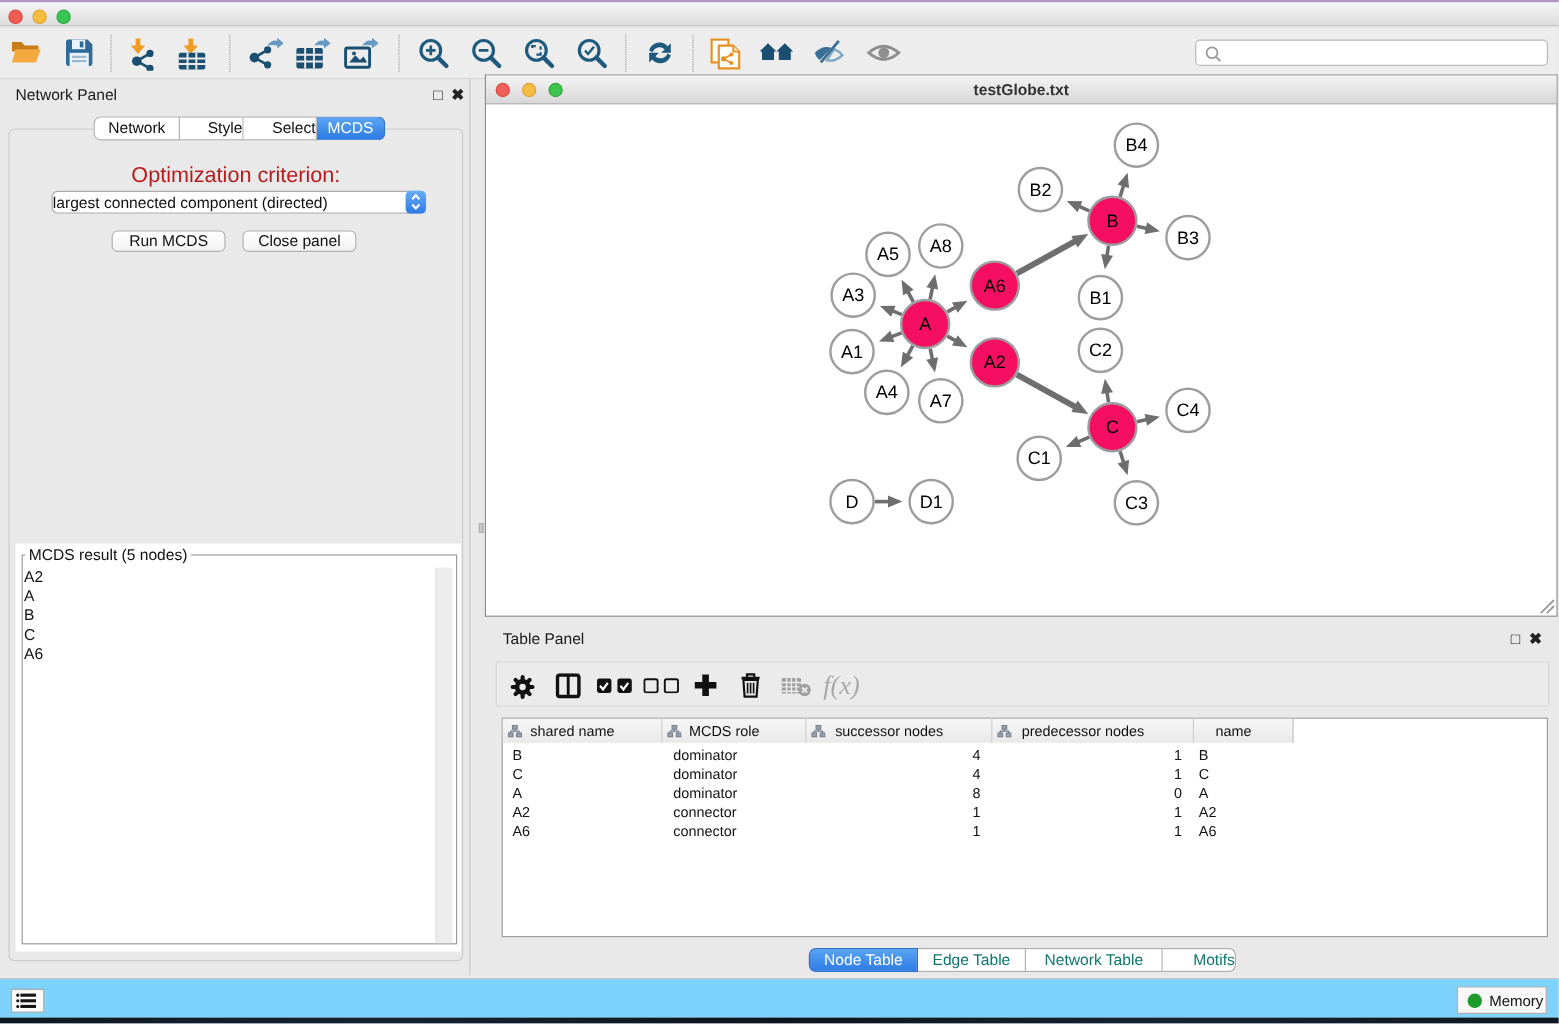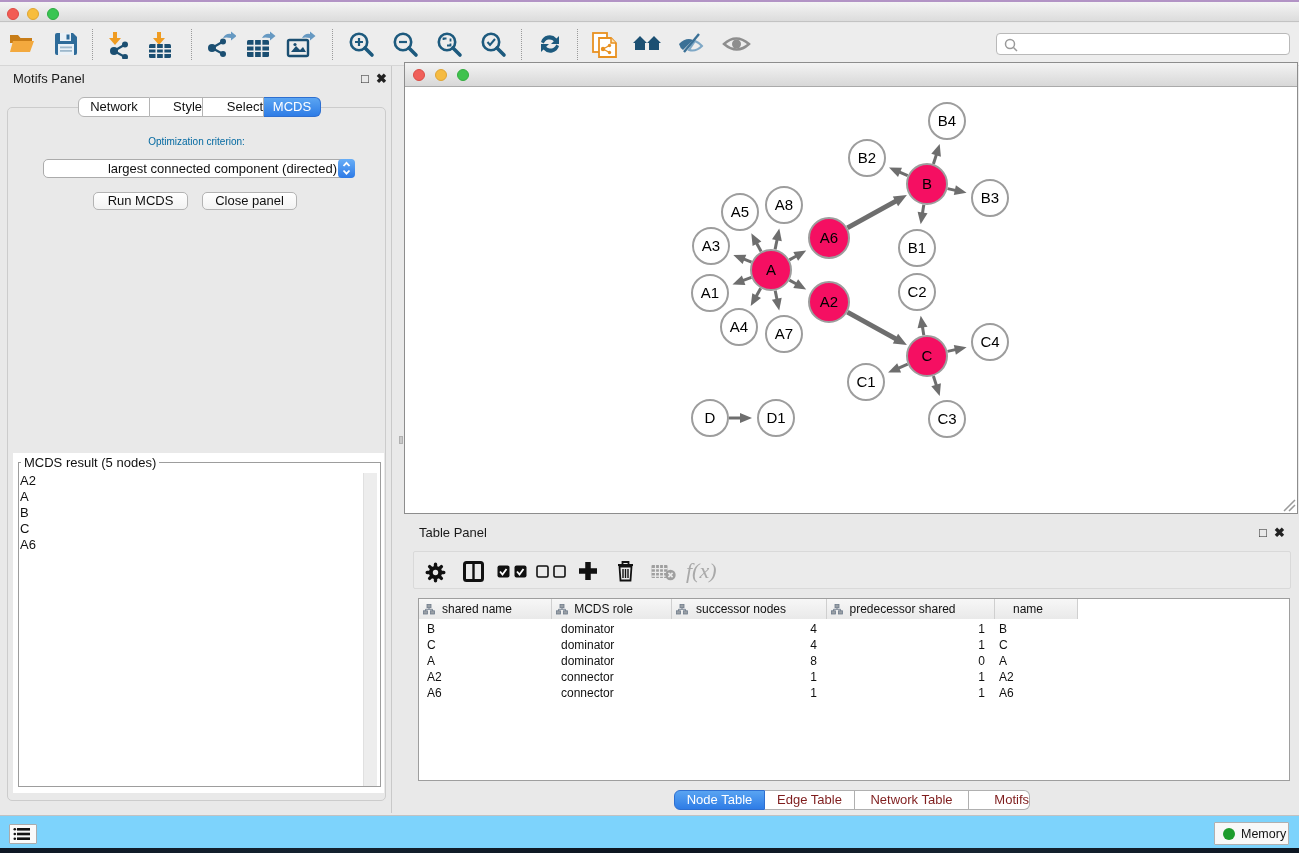--- a/index.html
+++ b/index.html
@@ -16,23 +16,23 @@
 .ticon { position:absolute; top:8px; }
 #searchbox { position:absolute; left:996px; top:10px; width:294px; height:22px; background:#fff; border:1px solid #b9b9b9; border-radius:4px; }
 
 #cp-border { left:391px; top:66px; width:1px; height:747px; background:#c9c9c9; }
 #cp-title { left:13px; top:71px; font-size:13px; color:#1a1a1a; }
 .winbtns { font-size:13px; color:#222; }
 #cp-tabs { left:78px; top:97px; height:20px; }
 .tab { position:absolute; top:0; height:20px; background:#fff; border:1px solid #b4b4b4; font-size:13px; color:#111; text-align:center; line-height:18px; }
 .tab.sel { background:linear-gradient(#5ba5f2,#2e7ce6); color:#fff; border-color:#2e6fd0; }
 #cp-panel { left:7px; top:107px; width:379px; height:694px; background:#e9e9e9; border:1px solid #cccccc; border-radius:5px; }
-#opt-label { left:0px; top:136px; width:393px; text-align:center; font-size:10px; color:#0369a1; }
+#opt-label { left:0px; top:136px; width:393px; text-align:center; font-size:18px; color:#b91c1c; }
 #dropdown { left:43px; top:159px; width:312px; height:19px; background:#fff; border:1px solid #ababab; border-radius:5px; }
-#dropdown .txt { position:absolute; left:0; right:17px; top:1px; text-align:right; font-size:13px; color:#111; }
+#dropdown .txt { position:absolute; left:0; right:17px; top:1px; text-align:left; font-size:13px; color:#111; }
 #dropdown .step { position:absolute; right:-1px; top:-1px; width:17px; height:19px; border-radius:4px; background:linear-gradient(#68aef7,#2d7ae6); }
 .btn { position:absolute; top:192px; height:18px; background:linear-gradient(#ffffff,#f2f2f2); border:1px solid #b3b3b3; border-radius:5px; font-size:13px; color:#111; text-align:center; line-height:16px; }
 #mcds-box { left:13px; top:453px; width:371px; height:340px; background:#fff; }
 #mcds-field { position:absolute; left:5px; top:9px; width:363px; height:325px; border:1px solid #9d9d9d; }
 #mcds-legend { position:absolute; left:8px; top:2px; background:#fff; padding:0 3px; font-size:13px; color:#111; }
 #mcds-list { position:absolute; left:7px; top:20px; font-size:13px; color:#111; line-height:16px; }
 #mcds-scroll { position:absolute; right:7px; top:20px; width:14px; height:313px; background:#ededed; border-left:1px solid #e0e0e0; }
 #cp-grip { left:399px; top:436px; width:4px; height:8px; background:#c9c9c9; border:1px solid #b0b0b0; }
 
 #nw { left:404px; top:62px; width:894px; height:452px; background:#fff; border:1px solid #8d8d8d; }
@@ -42,21 +42,21 @@
 #tp-title { left:419px; top:525px; font-size:13px; color:#1a1a1a; }
 #tp-toolbar { left:413px; top:551px; width:878px; height:38px; background:#ebebeb; border:1px solid #d9d9d9; border-radius:2px; }
 #tbl { left:418px; top:598px; width:872px; height:183px; background:#fff; border:1px solid #9e9e9e; }
 #tbl-head { position:absolute; left:0; top:0; width:659px; height:20px; background:linear-gradient(#f7f7f7,#e9e9e9); border-right:1px solid #cfcfcf; }
 .hcell { position:absolute; top:0; height:20px; border-right:1px solid #cfcfcf; font-size:12px; color:#111; }
 .hcell span { position:absolute; left:0; right:16px; top:3px; text-align:center; }
 .hicon { position:absolute; left:4px; top:5px; }
 .cell { position:absolute; font-size:12px; color:#111; height:16px; line-height:16px; }
 .num { text-align:right; }
 #btabs { left:674px; top:790px; height:20px; }
-.btab { position:absolute; top:0; height:20px; background:#fff; border:1px solid #b0b0b0; font-size:13px; color:#7f1d1d; text-align:center; line-height:18px; }
+.btab { position:absolute; top:0; height:20px; background:#fff; border:1px solid #b0b0b0; font-size:13px; color:#0f766e; text-align:center; line-height:18px; }
 .btab.sel { background:linear-gradient(#59a4f2,#2e7ce6); color:#fff; border-color:#2e6fd0; }
 
 #statusline { left:0; top:815px; width:1299px; height:1px; background:#c2c2c2; }
 #statusbar { left:0; top:816px; width:1299px; height:32px; background:#7dd3fc; }
 #listbtn { position:absolute; left:9px; top:8px; width:28px; height:20px; background:#fafafa; border:1px solid #ababab; border-radius:1px; }
 #membtn { position:absolute; left:1214px; top:6px; width:75px; height:23px; background:#f8f8f8; border:1px solid #b0b0b0; border-radius:1px; font-size:12.5px; color:#111; }
 #bottomstrip { left:0; top:848px; width:1299px; height:5px; background:linear-gradient(90deg,#0e1724,#14222f 25%,#0c141f 50%,#152330 75%,#0d1622); }
 </style>
 </head>
 <body>
@@ -195,21 +195,21 @@
   </svg>
   <div id="searchbox">
       <svg style="position:absolute;left:6px;top:3px;" width="16" height="16" viewBox="0 0 16 16">
         <circle cx="7" cy="7" r="4.5" fill="none" stroke="#9a9a9a" stroke-width="1.5"></circle>
         <path d="M10.5 10.5 L14 14" stroke="#9a9a9a" stroke-width="1.5"></path>
       </svg>
     </div>
 </div>
 
 <div class="abs" id="cp-border"></div>
-<div class="abs" id="cp-title">Motifs Panel</div>
+<div class="abs" id="cp-title">Network Panel</div>
 <div class="abs winbtns" style="left:361px;top:71px;">□&nbsp;&nbsp;<b>✖</b></div>
 <div class="abs" id="cp-panel"></div>
 <div class="abs" id="cp-tabs">
   <div class="tab" style="left:0;width:72px;border-radius:6px 0 0 6px;">Network</div>
   <div class="tab" style="left:72px;width:53px;border-left:none;text-align:right;">Style</div>
   <div class="tab" style="left:125px;width:61px;border-left:none;text-align:right;">Select</div>
   <div class="tab sel" style="left:186px;width:57px;border-left:none;border-radius:0 6px 6px 0;">MCDS</div>
 </div>
 <div class="abs" id="opt-label">Optimization criterion:</div>
 <div class="abs" id="dropdown">
@@ -227,20 +227,21 @@
   <div id="mcds-list">A2<br>A<br>B<br>C<br>A6</div>
   <div id="mcds-scroll"></div>
 </div>
 <div class="abs" id="cp-grip"></div>
 
 <div class="abs" id="nw">
   <div id="nw-title">
     <div class="tl" style="left:8px;top:6px;background:#f0605a;border:1px solid #db4d46;"></div>
     <div class="tl" style="left:30px;top:6px;background:#f5bb42;border:1px solid #dfa433;"></div>
     <div class="tl" style="left:52px;top:6px;background:#40c24e;border:1px solid #33ad40;"></div>
+    <div class="t">testGlobe.txt</div>
   </div>
   <svg id="graph" style="position:absolute;left:0;top:25px;" width="892" height="425" viewBox="0 0 892 425">
 <g stroke="#6e6e6e" fill="none">
         <line x1="346.4" y1="189.4" x2="337.0" y2="192.9" stroke-width="3"></line>
         <line x1="346.5" y1="174.2" x2="337.8" y2="170.7" stroke-width="3"></line>
         <line x1="355.7" y1="200.3" x2="350.7" y2="209.2" stroke-width="3"></line>
         <line x1="356.1" y1="163.5" x2="351.1" y2="154.2" stroke-width="3"></line>
         <line x1="370.2" y1="202.6" x2="372.2" y2="212.5" stroke-width="3"></line>
         <line x1="370.1" y1="161.4" x2="372.3" y2="150.5" stroke-width="3"></line>
         <line x1="384.4" y1="171.9" x2="392.3" y2="167.5" stroke-width="3"></line>
@@ -420,21 +421,21 @@
     </div>
   <div class="hcell" style="left:408px;width:168px;">
       <svg class="hicon" width="12" height="11" viewBox="0 0 12 11">
         <g fill="#9aa0a6" stroke="#6e7b8a" stroke-width="0.8">
           <rect x="4" y="0.5" width="4" height="3.2"></rect>
           <rect x="0.5" y="6.8" width="4" height="3.2"></rect>
           <rect x="7.5" y="6.8" width="4" height="3.2"></rect>
         </g>
         <path d="M6 3.7 v1.6 M2.5 6.8 v-1.5 h7 v1.5" stroke="#6e7b8a" stroke-width="0.9" fill="none"></path>
       </svg>
-      <span>predecessor shared</span>
+      <span>predecessor nodes</span>
     </div>
   <div class="hcell" style="left:576px;width:83px;border-right:1px solid #cfcfcf;">
       <span>name</span>
     </div>
   <div class="cell" style="left:8px;top:22px;">B</div>
   <div class="cell" style="left:142px;top:22px;">dominator</div>
   <div class="cell num" style="left:253px;top:22px;width:145px;">4</div>
   <div class="cell num" style="left:408px;top:22px;width:158px;">1</div>
   <div class="cell" style="left:580px;top:22px;">B</div>
   <div class="cell" style="left:8px;top:38px;">C</div>

